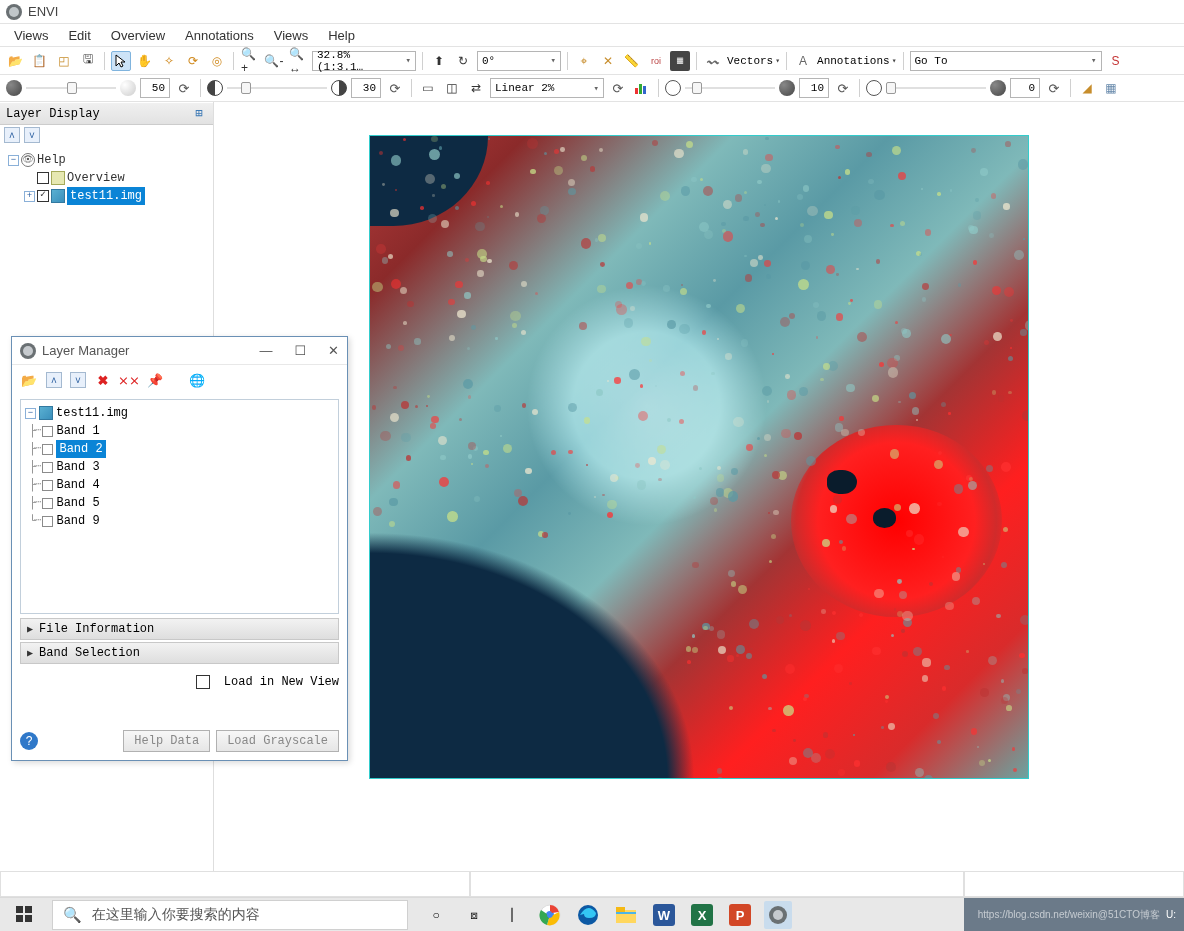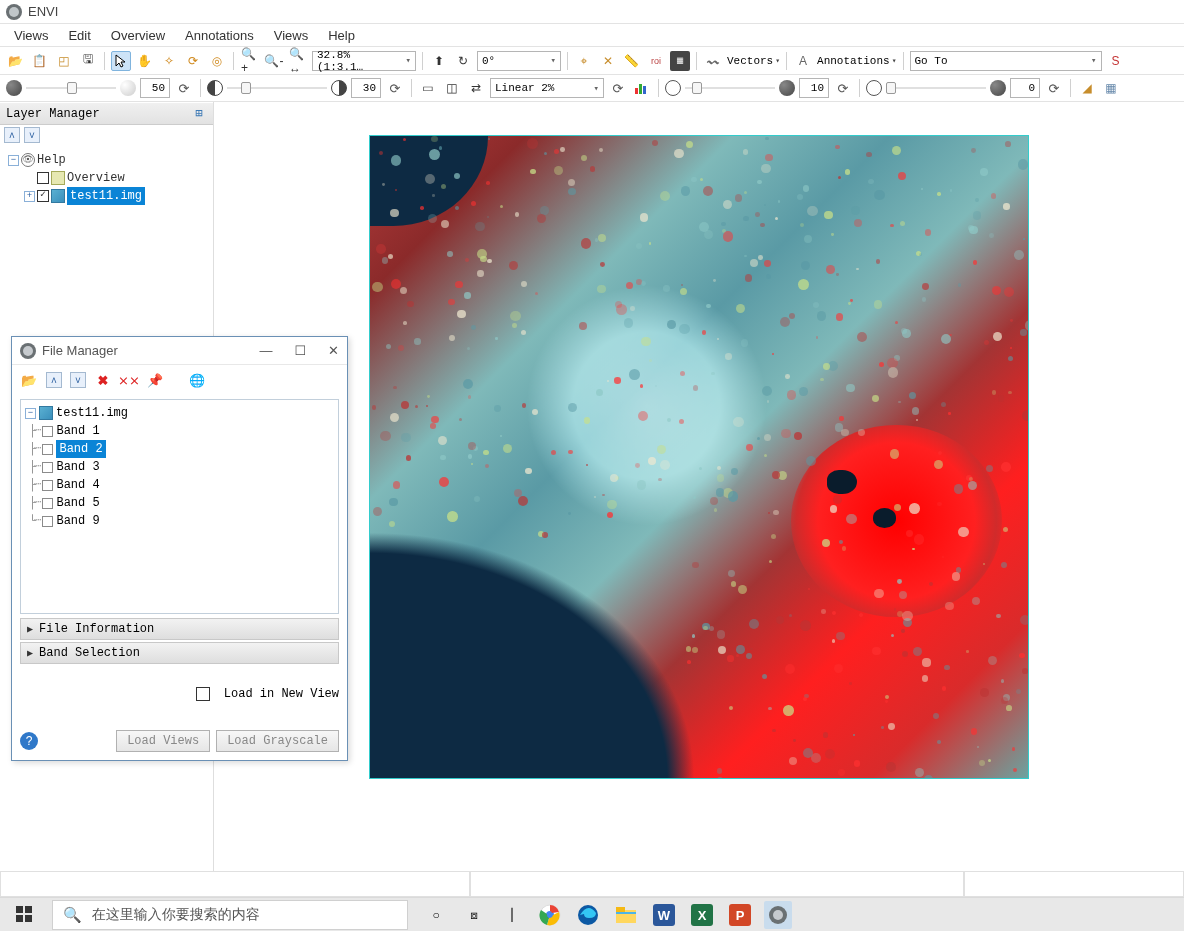--- a/index.html
+++ b/index.html
@@ -68,21 +68,21 @@
   .dm .dm-tb .winico{width:16px;height:16px;background:#6a7073;border-radius:50%;margin-right:6px;position:relative;}
   .dm .dm-tb .winico::after{content:"";position:absolute;inset:3px;background:#c6cace;border-radius:50%;}
   .dm .dm-tb .wact{margin-left:auto;display:flex;gap:22px;color:#555;font-size:13px;}
   .dm .dm-tb .wact span{cursor:pointer;}
   .dm .dm-tool{height:30px;display:flex;align-items:center;gap:8px;padding:0 8px;}
   .dm .dm-tool .ti{width:18px;height:18px;display:flex;align-items:center;justify-content:center;font-size:13px;}
   .dm .tree-box{margin:4px 8px;height:215px;border:1px solid #c2cfdb;padding:4px;font-family:"Courier New",monospace;font-size:12px;line-height:18px;overflow:auto;}
   .dm .section{height:22px;background:linear-gradient(#f2f2f2,#dedede);border:1px solid #c8c8c8;margin:0 8px;display:flex;align-items:center;padding:0 6px;font-family:"Courier New",monospace;font-size:12px;gap:6px;}
   .dm .section .ar{font-size:10px;color:#333;}
   .dm .section + .section{margin-top:2px;}
-  .dm .loadrow{height:28px;display:flex;align-items:center;justify-content:flex-end;padding:0 8px;gap:14px;margin-top:16px;text-align:right;}
+  .dm .loadrow{height:28px;display:flex;align-items:center;justify-content:flex-end;padding:0 8px;gap:14px;margin-top:4px;text-align:right;}
   .dm .chk{width:14px;height:14px;border:1px solid #333;}
   .dm .load-label{font-family:"Courier New",monospace;font-size:12px;}
   .dm .btnrow{position:absolute;bottom:8px;left:0;right:0;display:flex;justify-content:flex-end;align-items:center;padding:0 8px;gap:6px;}
   .dm .qm{width:18px;height:18px;border-radius:50%;background:#2f78c9;color:#fff;font-size:12px;display:flex;align-items:center;justify-content:center;margin-right:auto;}
   .dm .btn{height:22px;padding:0 10px;border:1px solid #b1b1b1;background:linear-gradient(#f7f7f7,#e6e6e6);font-family:"Courier New",monospace;font-size:12px;color:#888;display:flex;align-items:center;}
   .dm .tree-row{display:flex;align-items:center;gap:3px;}
   .dm .tree-row .pipe{color:#888;letter-spacing:-2px;}
   .dm .cb2{width:11px;height:11px;border:1px solid #8b8b8b;}
   .dm .img-ico{width:14px;height:14px;background:linear-gradient(135deg,#5ab0d2,#3a8fbb);border:1px solid #3279a0;}
   .dm .sel{background:#0a84d6;color:#fff;padding:0 3px;}
@@ -219,21 +219,21 @@
   <div class="tb-input">0</div>
   <div class="tb-btn refresh-ico">⟳</div>
   <div class="tb-sep"></div>
   <div class="tb-btn" style="color:#c78d2c;">◢</div>
   <div class="tb-btn" style="color:#6688aa;">▦</div>
 </div>
 
 <div class="main">
   <div class="sidebar">
     <div class="sb-header">
-      <span>Layer Manager</span>
+      <span>Layer Display</span>
       <span class="sb-act">⊞</span>
     </div>
     <div class="sb-tools">
       <div class="b">˄</div>
       <div class="b">˅</div>
     </div>
     <div class="tree">
       <div class="row ind0">
         <span class="exp">−</span>
         <span class="ico-eye">👁</span>
@@ -716,21 +716,21 @@
           <div class="spk" style="left: 33.3925%; top: 4.67893%; width: 5.58457px; height: 5.58457px; background: rgb(187, 51, 51); opacity: 0.62;"></div>
           <div class="spk" style="left: 73.5181%; top: 12.8858%; width: 8.47828px; height: 8.47828px; background: rgb(255, 48, 48); opacity: 0.32;"></div>
         </div>
     </div>
   </div>
 </div>
 
 <div class="dm">
   <div class="dm-tb">
     <div class="winico"></div>
-    <div class="tt">File Manager</div>
+    <div class="tt">Layer Manager</div>
     <div class="wact">
       <span>—</span>
       <span>☐</span>
       <span>✕</span>
     </div>
   </div>
   <div class="dm-tool">
     <div class="ti" style="color:#c78d2c;">📂</div>
     <div class="ti" style="border:1px solid #a4b9d0;background:#e8f0fb;color:#2a5ea0;width:16px;height:16px;font-size:10px;">˄</div>
     <div class="ti" style="border:1px solid #a4b9d0;background:#e8f0fb;color:#2a5ea0;width:16px;height:16px;font-size:10px;">˅</div>
@@ -786,21 +786,21 @@
   <div class="section">
       <span class="ar">▶</span>
       <span>Band Selection</span>
     </div>
   <div class="loadrow">
     <span class="chk"></span>
     <span class="load-label">Load in New View</span>
   </div>
   <div class="btnrow">
     <div class="qm">?</div>
-    <div class="btn">Load Views</div>
+    <div class="btn">Help Data</div>
     <div class="btn">Load Grayscale</div>
   </div>
 </div>
 
 <div class="status-bars">
   <div class="cell" style="flex:0 0 470px;"></div>
   <div class="cell" style="flex:0 0 494px;"></div>
   <div class="cell" style="flex:1;"></div>
 </div>
 
@@ -860,13 +860,17 @@
           <rect width="22" height="22" rx="3" fill="#d24726"></rect>
           <text x="11" y="16" text-anchor="middle" fill="#fff" font-size="13" font-family="Arial" font-weight="bold">P</text>
         </svg>
       </div>
     <div class="tico active">
         <div style="width:18px;height:18px;border-radius:50%;background:#6a7073;position:relative;">
           <div style="position:absolute;inset:4px;background:#c6cace;border-radius:50%;"></div>
         </div>
       </div>
   </div>
+  <div class="tray">
+    <span style="opacity:.6;">https://blog.csdn.net/weixin@51CTO博客</span>
+    <span>U:</span>
+  </div>
 </div>
 
 </body></html>

